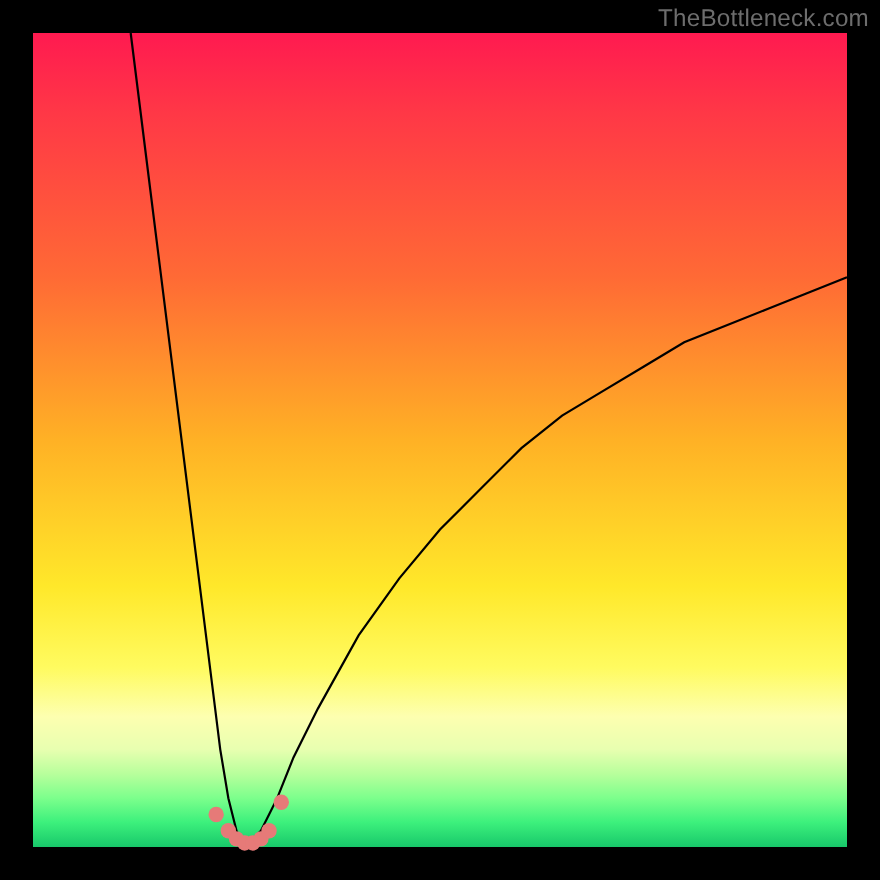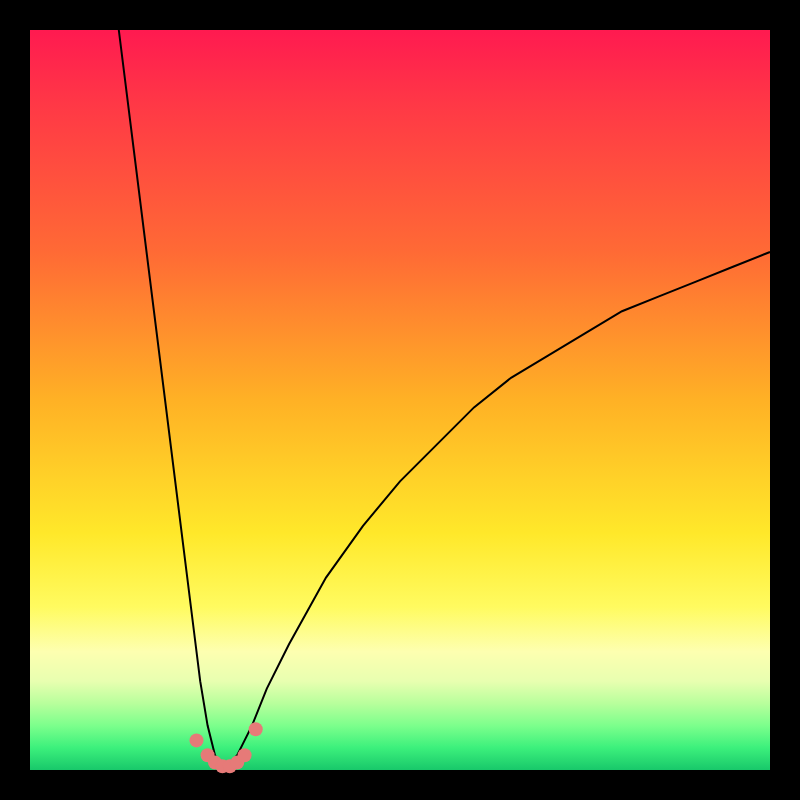--- a/index.html
+++ b/index.html
@@ -80,13 +80,14 @@
           <circle cx="177.6" cy="725.2" r="7" class="dot"></circle>
           <circle cx="185.0" cy="732.6" r="7" class="dot"></circle>
           <circle cx="192.4" cy="736.3" r="7" class="dot"></circle>
           <circle cx="199.8" cy="736.3" r="7" class="dot"></circle>
           <circle cx="207.2" cy="732.6" r="7" class="dot"></circle>
           <circle cx="214.6" cy="725.2" r="7" class="dot"></circle>
           <circle cx="225.7" cy="699.3" r="7" class="dot"></circle>
         </g>
     </svg>
   </div>
+  <div class="watermark">TheBottleneck.com</div>
 </div>
 
 </body></html>

